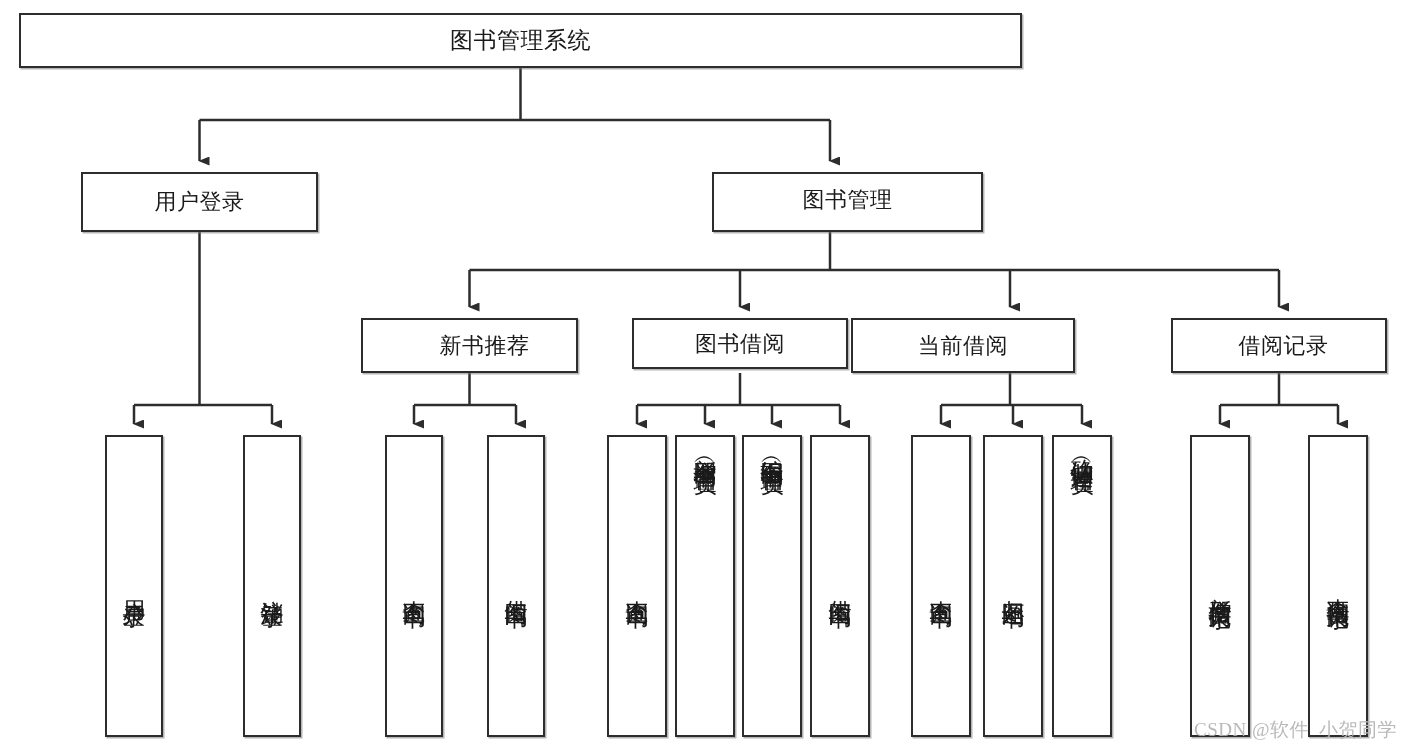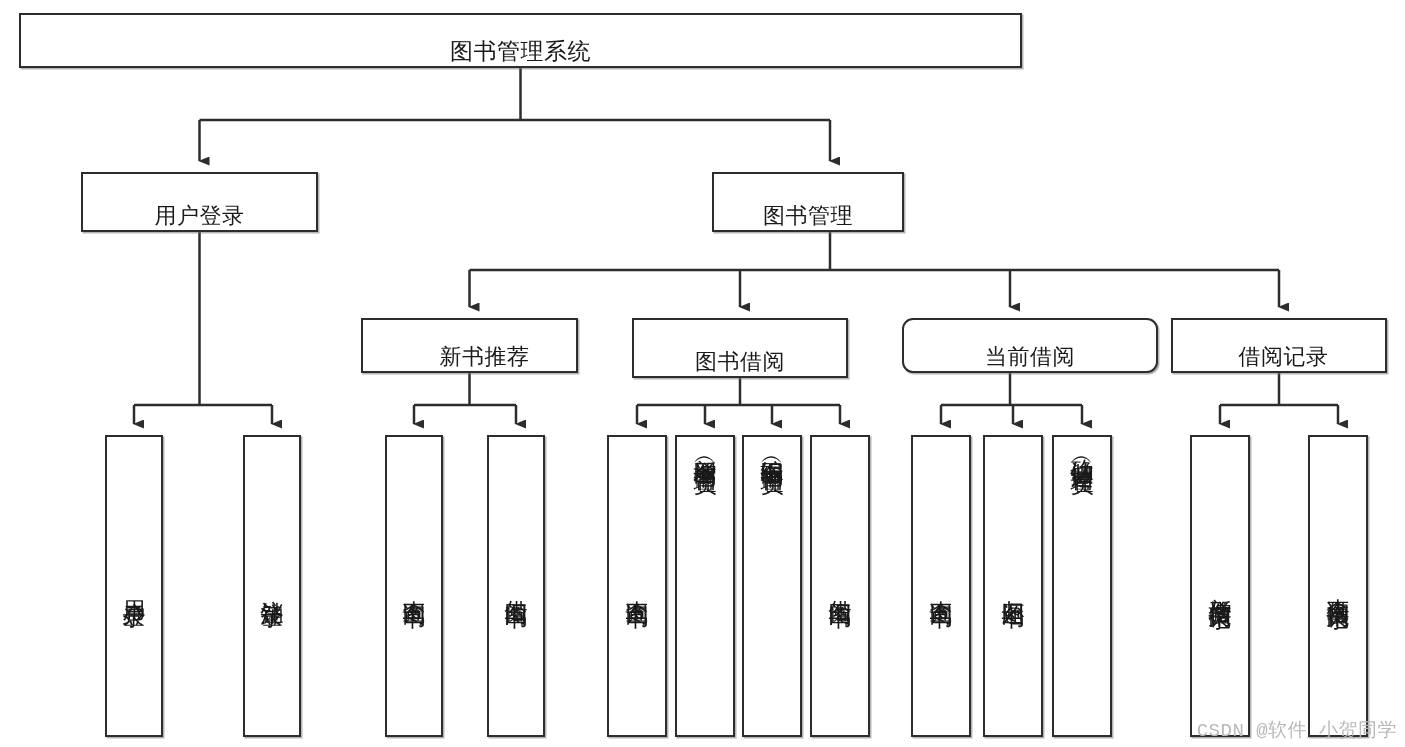--- a/index.html
+++ b/index.html
@@ -27,21 +27,21 @@
     height: 747px;
     pointer-events: none;
   }
   .node {
     position: absolute;
     box-sizing: border-box;
     background: #ffffff;
     border: 2px solid #2d2d2d;
     box-shadow: 1.5px 1.5px 0 rgba(120,120,120,0.55);
     display: flex;
-    align-items: flex-end;
+    align-items: center;
     justify-content: center;
     color: #1a1a1a;
   }
   .node-label {
     display: block;
     text-align: center;
     line-height: 1.32;
     letter-spacing: 0.5px;
   }
   .node.horizontal .node-label {
@@ -68,21 +68,21 @@
     font-size: 23px;
   }
   .watermark {
     position: absolute;
     right: 8px;
     bottom: 4px;
     font-size: 19px;
     color: #b9b9b9;
     white-space: nowrap;
     letter-spacing: 0.5px;
-    font-family: Liberation Mono, monospace;
+    font-family: Liberation Serif, serif;
   }
 </style>
 </head>
 <body>
 
 <div id="diagram-root">
 
   <svg class="connectors" viewBox="0 0 1405 747" xmlns="http://www.w3.org/2000/svg">
     <defs>
       <marker id="arrowhead" markerWidth="9" markerHeight="11" refX="4.5" refY="10" orient="auto" markerUnits="userSpaceOnUse">
@@ -126,30 +126,30 @@
       </g>
   </svg>
 
   <div id="node-layer">
       <div class="node horizontal title" style="left: 19px; top: 13px; width: 1003px; height: 55px;">
         <span class="node-label">图书管理系统</span>
       </div>
       <div class="node horizontal" style="left: 81px; top: 172px; width: 237px; height: 60px;">
         <span class="node-label">用户登录</span>
       </div>
-      <div class="node horizontal" style="left: 712px; top: 172px; width: 192px; height: 60px;">
+      <div class="node horizontal" style="left: 712px; top: 172px; width: 271px; height: 60px; font-family: Liberation Mono, monospace;">
         <span class="node-label">图书管理</span>
       </div>
       <div class="node horizontal" style="left: 361px; top: 318px; width: 217px; height: 55px; padding-left: 30px;">
         <span class="node-label">新书推荐</span>
       </div>
-      <div class="node horizontal" style="left: 632px; top: 318px; width: 216px; height: 60px;">
+      <div class="node horizontal" style="left: 632px; top: 318px; width: 216px; height: 51px;">
         <span class="node-label">图书借阅</span>
       </div>
-      <div class="node horizontal" style="left: 902px; top: 318px; width: 256px; height: 55px; border-radius: 11px;">
+      <div class="node horizontal" style="left: 851px; top: 318px; width: 224px; height: 55px;">
         <span class="node-label">当前借阅</span>
       </div>
       <div class="node horizontal" style="left: 1171px; top: 318px; width: 216px; height: 55px; padding-left: 9px;">
         <span class="node-label">借阅记录</span>
       </div>
       <div class="node vertical" style="left: 105px; top: 435px; width: 58px; height: 302px;">
         <span class="node-label">用户登录</span>
       </div>
       <div class="node vertical" style="left: 243px; top: 435px; width: 58px; height: 302px;">
         <span class="node-label">注销登录</span>

